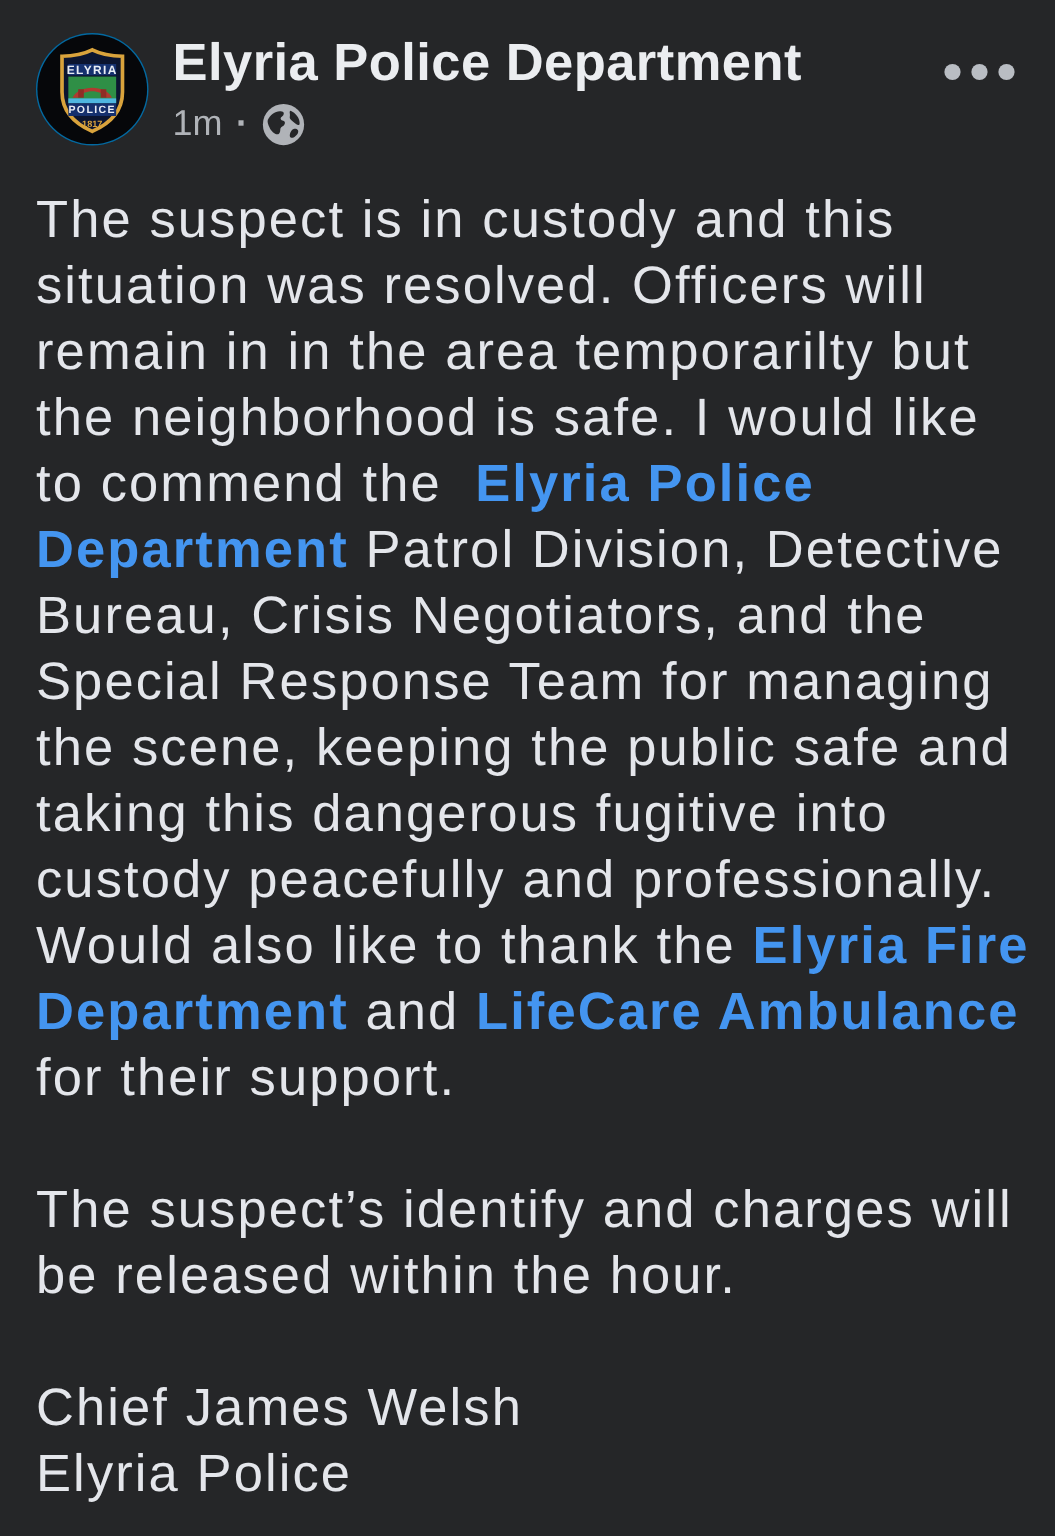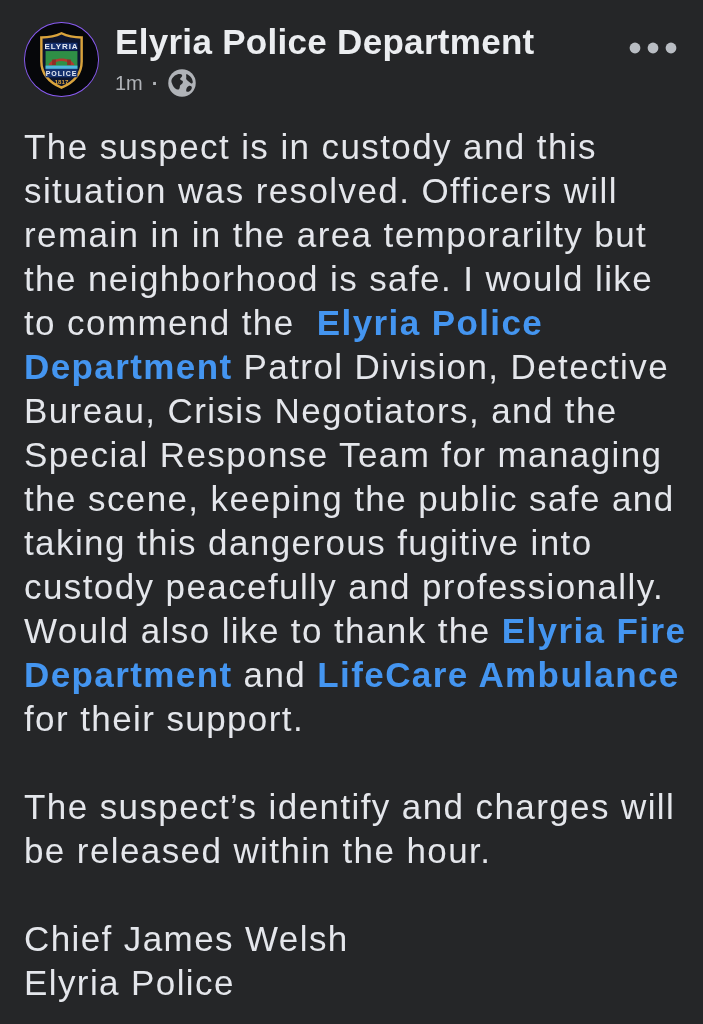--- a/index.html
+++ b/index.html
@@ -12,32 +12,32 @@
     font-family:"Liberation Sans","DejaVu Sans",sans-serif;
     color:var(--text);
   }
   .post-card{width:703px; height:1024px; background:var(--bg);}
   .post-header{
     display:flex; align-items:flex-start;
     padding:22px 20px 0 24px;
   }
   .avatar{
     width:75px; height:75px; border-radius:50%;
-    overflow:hidden; flex:0 0 auto; cursor:pointer; background:#8b5cf6;
+    overflow:hidden; flex:0 0 auto; cursor:pointer; background:#0369a1;
   }
   .avatar svg{display:block; width:75px; height:75px;}
   .header-text{margin-left:16px; flex:1 1 auto; min-width:0;}
   .page-name{
     color:var(--title); font-size:35px; font-weight:700;
     line-height:1.15; letter-spacing:.3px; cursor:pointer;
     white-space:nowrap;
   }
   .meta{
     display:flex; align-items:center; gap:9px;
-    color:var(--muted); font-size:20px; margin-top:6px; line-height:1;
+    color:var(--muted); font-size:24px; margin-top:6px; line-height:1;
   }
   .meta .timestamp{cursor:pointer;}
   .meta .sep{font-weight:700;}
   .globe{display:inline-flex;}
   .globe svg{width:30px; height:30px; display:block;}
   .menu-btn{
     background:none; border:none; cursor:pointer;
     color:#b9bdc3; padding:10px 6px; margin-top:10px; flex:0 0 auto;
   }
   .menu-btn svg{display:block; width:48px; height:12px;}

